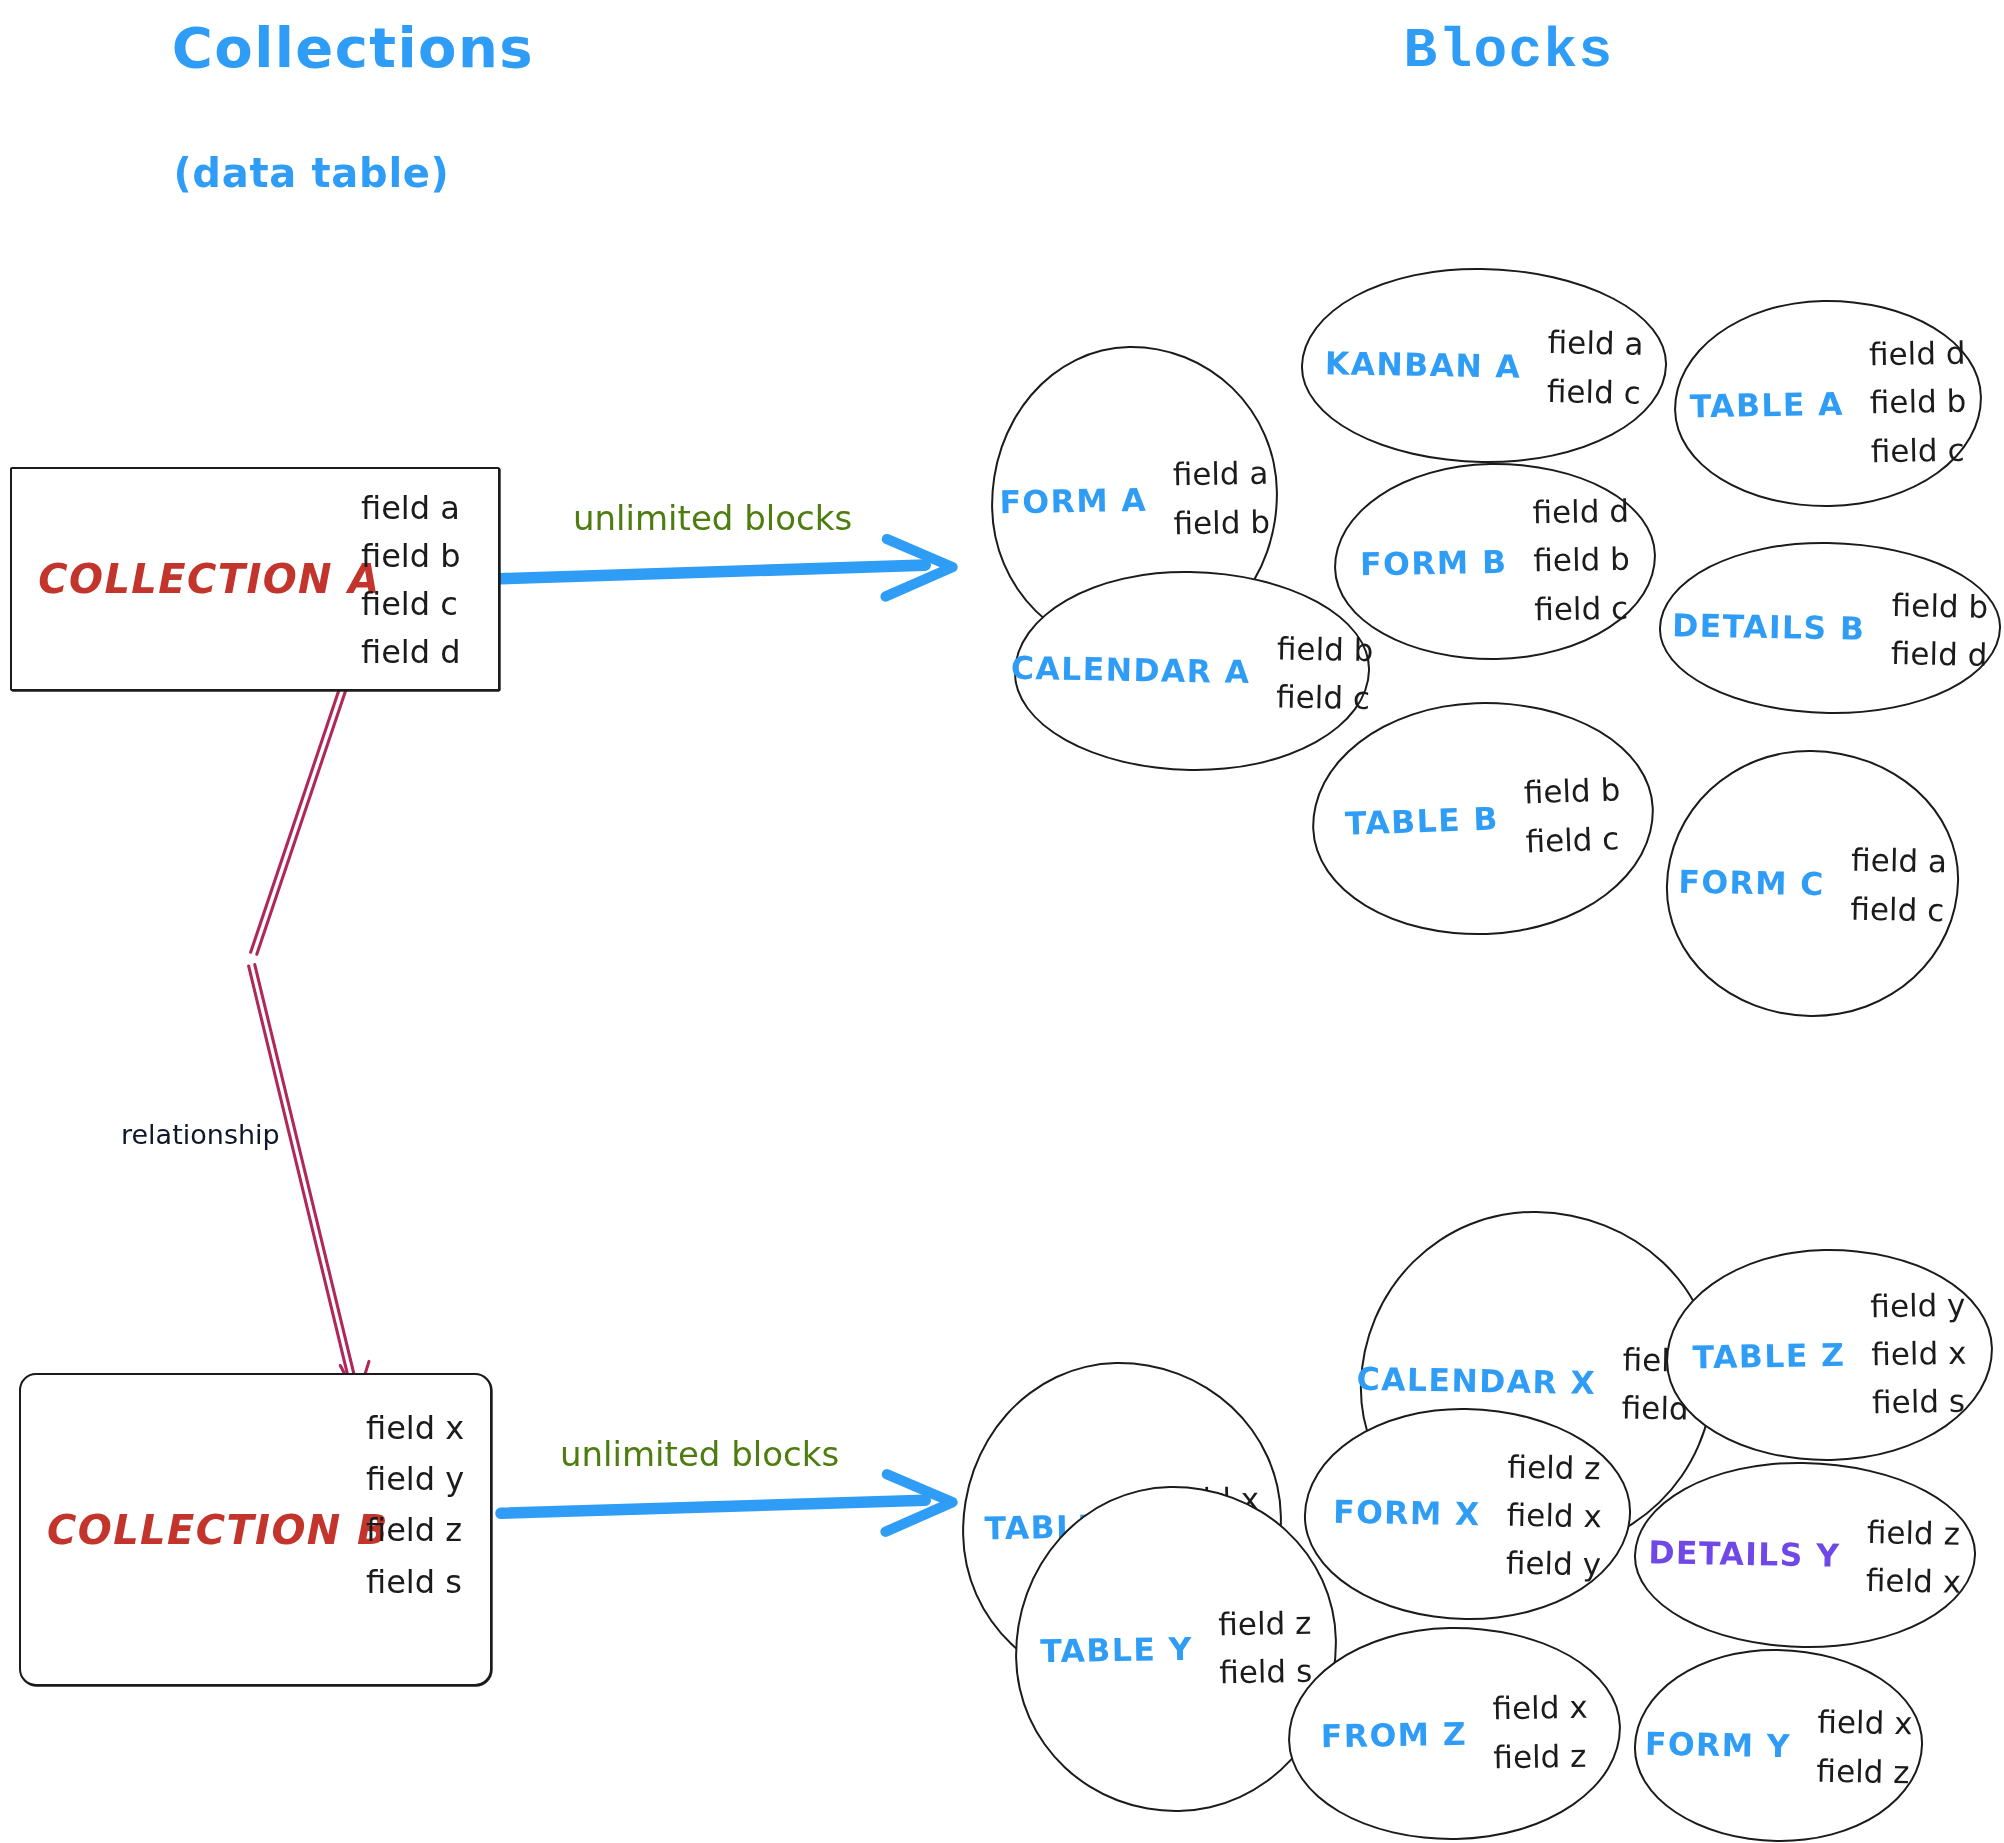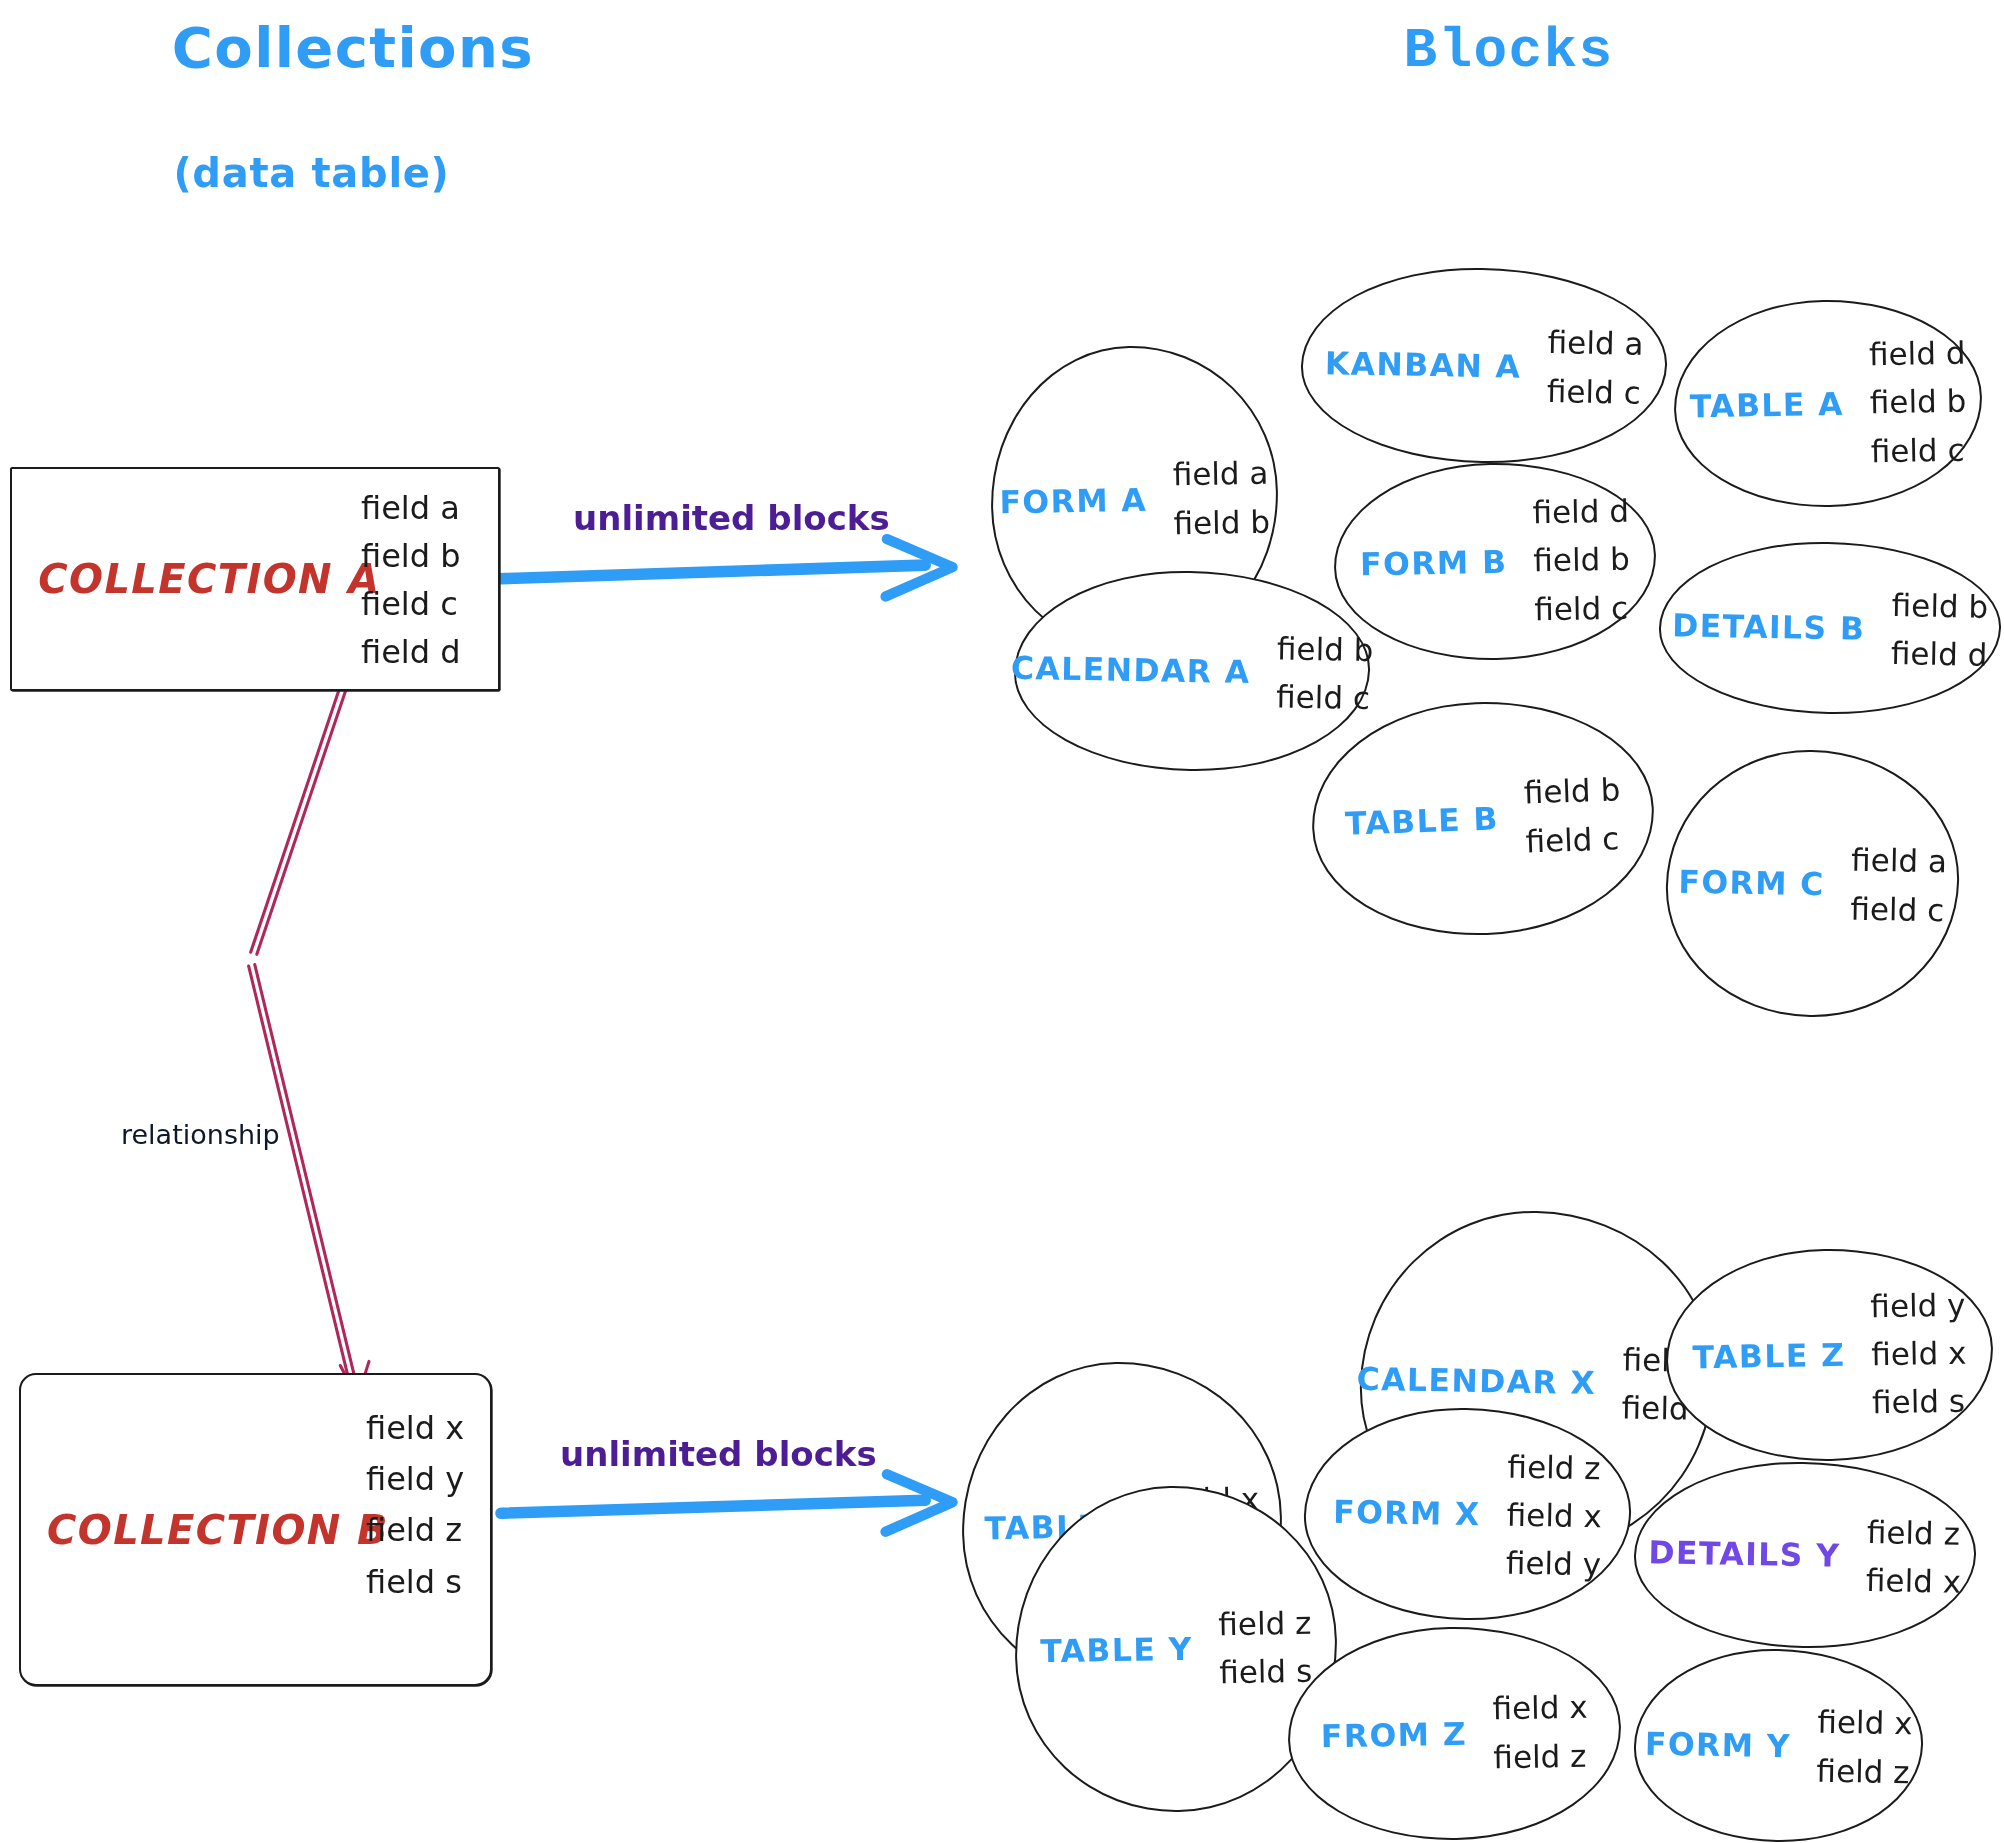--- a/index.html
+++ b/index.html
@@ -33,21 +33,21 @@
     padding:0 20.5px;box-sizing:border-box;
   }
   .blabel{
     font-size:31.5px;font-weight:600;color:#2f9df6;letter-spacing:1.4px;white-space:nowrap;flex:0 0 auto;
   }
   .block.purple .blabel{color:#7048e8;}
   .bfields{
     display:flex;flex-direction:column;font-size:31px;line-height:1.55;
     color:#1b1b1b;white-space:nowrap;flex:0 0 auto;
   }
-  .arrow-label{font-size:34px;font-weight:700;color:#4c1d95;white-space:nowrap;}
+  .arrow-label{font-size:34px;font-weight:400;color:#4d7c0f;white-space:nowrap;}
   .rel-label{font-size:27px;font-weight:500;color:#0f172a;white-space:nowrap;}
   svg.overlay{position:absolute;left:0;top:0;pointer-events:none;}
 </style>
 </head>
 <body>
 
 <div class="canvas">
 
   <svg class="overlay" width="2005" height="1843" viewBox="0 0 2930 2694">
 

